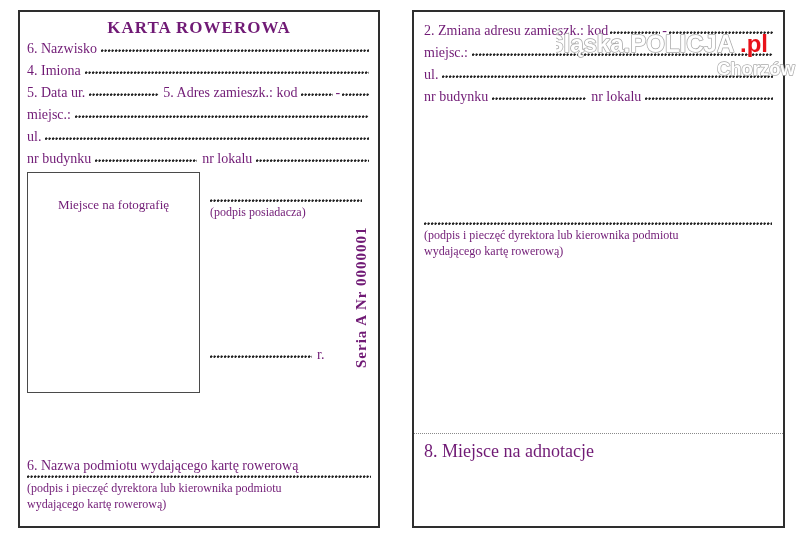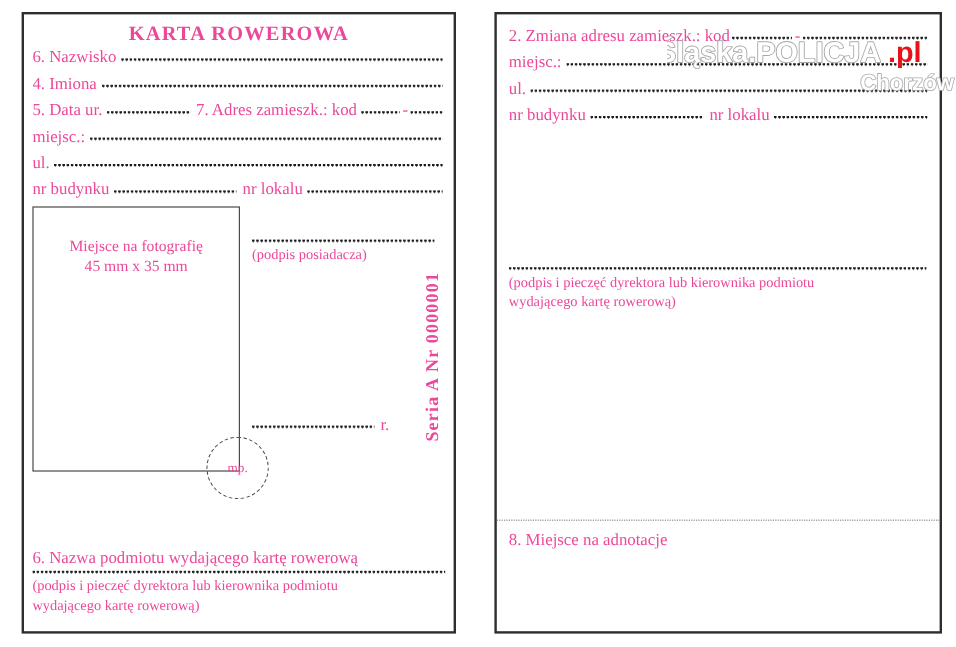--- a/index.html
+++ b/index.html
@@ -1,18 +1,18 @@
 <!DOCTYPE html>
 <html><head>
 <meta charset="utf-8">
 <style>
   html,body{margin:0;padding:0;background:#fff;}
   .page{
     position:relative;width:797px;height:539px;background:#fff;overflow:hidden;
-    font-family:"Liberation Serif", serif;color:#ec4899;
+    font-family:"Liberation Serif", serif;color:#701a75;
   }
   .card{
     position:absolute;box-sizing:border-box;border:2px solid #2e2e2e;background:#fff;
   }
   .card-front{left:18px;top:10px;width:362px;height:518px;}
   .card-back{left:412px;top:10px;width:373px;height:518px;}
 
   .card-title{
     margin:0;position:absolute;left:0;right:0;top:6px;text-align:center;
     font-size:17px;font-weight:bold;letter-spacing:1px;
@@ -68,21 +68,21 @@
     border:1.6px dashed #555;border-radius:50%;
     display:flex;align-items:center;justify-content:center;
     font-size:11px;background:transparent;
   }
 
   .issuer-label{position:absolute;left:7px;top:444px;font-size:14px;line-height:20px;}
   .sig-block{position:absolute;left:7px;right:7px;top:462px;}
 
   .sig-block-back{position:absolute;left:10px;top:209px;width:348px;}
   .divider{position:absolute;left:0;right:0;top:421px;border-top:1px dotted #8a8a8a;height:0;}
-  .adnotacje-label{position:absolute;left:10px;top:429px;font-size:14px;line-height:20px;text-align:center;}
+  .adnotacje-label{position:absolute;left:10px;top:429px;font-size:18px;line-height:20px;text-align:center;}
 
   .watermark{position:absolute;left:556px;top:18px;pointer-events:none;}
   .wm-text{font-family:"Liberation Sans", sans-serif;font-weight:bold;}
 </style>
 </head>
 <body>
 
 <div class="page">
 
   <section class="card card-front">
@@ -93,21 +93,21 @@
         <span class="lbl">6. Nazwisko</span>
         <span class="dots grow"></span>
       </div>
       <div class="row">
         <span class="lbl">4. Imiona</span>
         <span class="dots grow"></span>
       </div>
       <div class="row">
         <span class="lbl">5. Data ur.</span>
         <span class="dots w70"></span>
-        <span class="lbl" style="margin-left:4px;">7. Adres zamieszk.: kod</span>
+        <span class="lbl" style="margin-left:4px;">5. Adres zamieszk.: kod</span>
         <span class="dots w32"></span>
         <span class="hyphen">-</span>
         <span class="dots grow"></span>
       </div>
       <div class="row">
         <span class="lbl">miejsc.:</span>
         <span class="dots grow"></span>
       </div>
       <div class="row">
         <span class="lbl">ul.</span>
@@ -116,38 +116,34 @@
       <div class="row">
         <span class="lbl">nr budynku</span>
         <span class="dots w102"></span>
         <span class="lbl" style="margin-left:5px;">nr lokalu</span>
         <span class="dots grow"></span>
       </div>
     </div>
 
     <div class="photo-box">
       <div>Miejsce na fotografię</div>
-      <div>45 mm x 35 mm</div>
     </div>
 
     <div class="sig-small">
       <span class="dots-line"></span>
       <div class="sig-caption">(podpis posiadacza)</div>
     </div>
 
     <div class="serial">Seria A Nr 0000001</div>
 
     <div class="issue-line">
       <span class="dots w100"></span>
       <span class="lbl">r.</span>
     </div>
 
-    <div class="mp-circle">
-      <span>mp.</span>
-    </div>
 
     <div class="issuer-label">6. Nazwa podmiotu wydającego kartę rowerową</div>
 
     <div class="sig-block">
       <span class="dots-line"></span>
       <div class="sig-caption">(podpis i pieczęć dyrektora lub kierownika podmiotu</div>
       <div class="sig-caption" style="margin-top:0;">wydającego kartę rowerową)</div>
     </div>
   </section>
 

